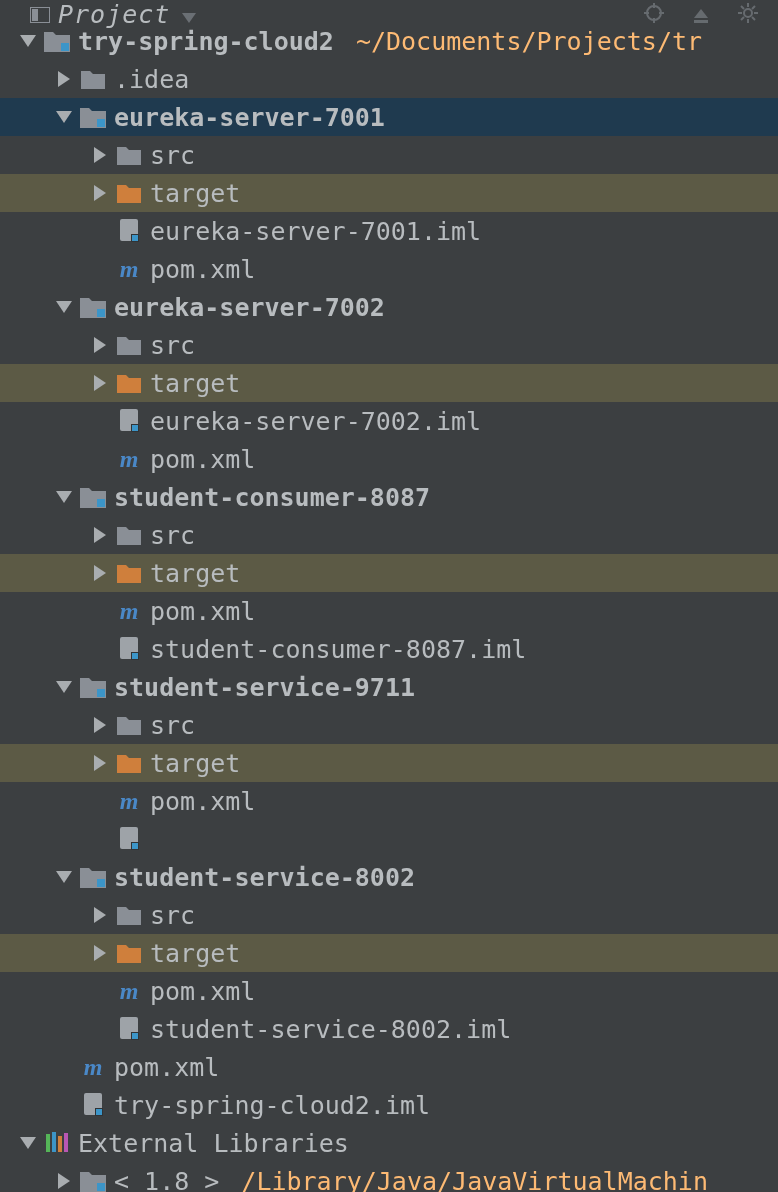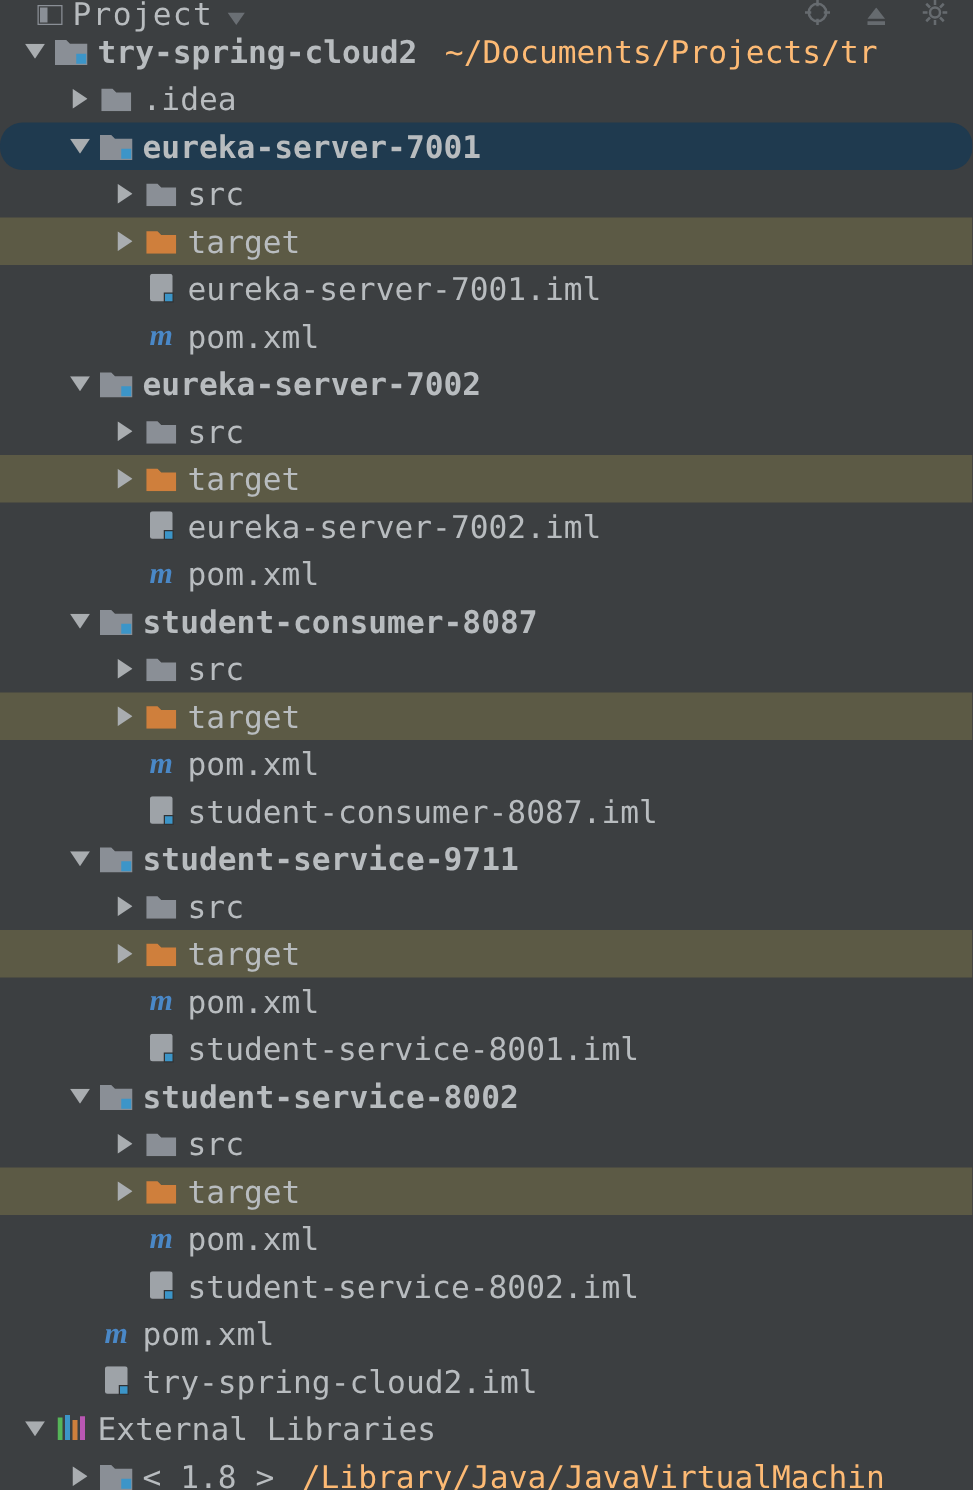--- a/index.html
+++ b/index.html
@@ -1,28 +1,28 @@
 <!DOCTYPE html>
 <html><head>
 <meta charset="utf-8">
 <style>
   html,body{margin:0;padding:0;width:778px;height:1192px;background:#3c3f41;overflow:hidden;}
   body{font-family:Menlo,Consolas,"DejaVu Sans Mono",monospace;font-size:25px;color:#b8bcbf;}
   .panel{position:relative;width:100%;height:100%;background:#3c3f41;}
 
-  .header{display:flex;align-items:center;height:22px;padding:0 6px 0 30px;color:#9aa0a6;}
+  .header{display:flex;align-items:flex-start;height:22px;padding:0 6px 0 30px;color:#9aa0a6;font-style:italic;}
   .header .proj-icon{margin-right:8px;}
   .header .title{color:#b8bcbf;letter-spacing:1px;}
   .header .spacer{flex:1;}
   .header .hicon{margin:0 14px;opacity:.55;}
   .header .chev{margin-left:12px;opacity:.6;}
 
   .tree{position:relative;}
   .row{display:flex;align-items:center;height:38px;white-space:nowrap;cursor:default;box-sizing:border-box;}
-  .sel{background:#1f3a4f;border-radius:18px;}
+  .sel{background:#1f3a4f;}
   .hl{background:#5c5a45;}
 
   .indent{display:inline-block;}
   .arrow{width:20px;display:inline-flex;justify-content:center;align-items:center;margin-right:6px;}
   .arrow svg{display:block;}
   .noarrow{width:20px;display:inline-block;margin-right:6px;}
 
   .icon{display:inline-flex;width:26px;height:26px;align-items:center;justify-content:center;margin-right:8px;vertical-align:middle;}
   .label{color:#b8bcbf;}
   .label.bold{font-weight:600;}
@@ -353,21 +353,20 @@
       <div class="row">
         <span class="indent" style="width:90px"></span>
         <span class="noarrow"></span>
         <span class="icon">
           <svg width="22" height="24">
             <rect x="2" y="0" width="18" height="22" rx="2" fill="#9ea3a8"></rect>
             <rect x="13" y="15" width="8" height="8" fill="#313335"></rect>
             <rect x="14" y="16" width="6" height="6" fill="#3c95c8"></rect>
           </svg>
         </span>
-        <span class="label">student-service-8001.iml</span>
       </div>
       <div class="row">
         <span class="indent" style="width:54px"></span>
         <span class="arrow">
           <svg width="16" height="12">
             <polygon points="0,0 16,0 8,12" fill="#a9adb0"></polygon>
           </svg>
         </span>
         <span class="icon">
           <svg width="26" height="22">

